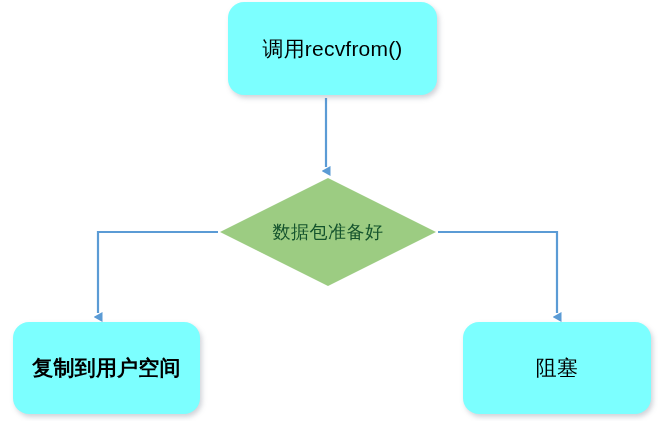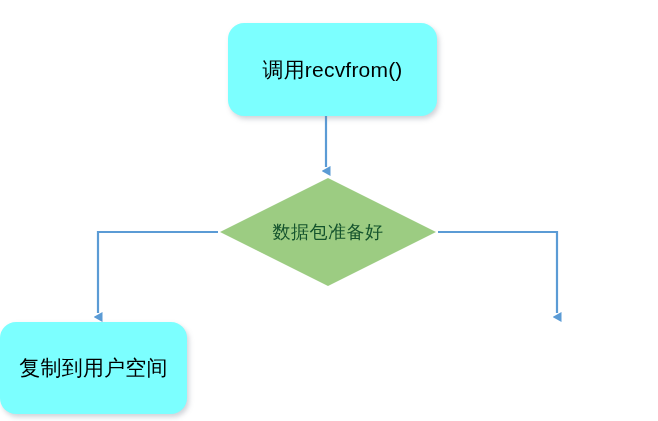--- a/index.html
+++ b/index.html
@@ -29,29 +29,30 @@
     background: #7CFFFF;
     border-radius: 16px;
     box-shadow: 2px 3px 5px rgba(120, 130, 145, 0.35);
     color: #000000;
     font-size: 21px;
     line-height: 1.2;
     letter-spacing: 0.2px;
   }
   #node-start {
     left: 228px;
-    top: 23px;
+    top: 2px;
     width: 209px;
     height: 93px;
   }
   #node-copy {
-    left: 0;
+    left: 13px;
     top: 322px;
     width: 187px;
     height: 92px;
+    font-weight: bold;
   }
   #node-block {
     left: 463px;
     top: 322px;
     width: 188px;
     height: 92px;
   }
   #node-decision {
     left: 218px;
     top: 176px;
@@ -130,15 +131,18 @@
     <svg class="diamond-shape" viewBox="0 0 220 112" preserveAspectRatio="none" xmlns="http://www.w3.org/2000/svg">
       <polygon points="110,2 218,56 110,110 2,56" fill="#9CCC82"></polygon>
     </svg>
     <span class="diamond-label">数据包准备好</span>
   </div>
 
   <div class="node rounded-box" id="node-copy">
     <span>复制到用户空间</span>
   </div>
 
+  <div class="node rounded-box" id="node-block">
+    <span>阻塞</span>
+  </div>
 
 
 </div>
 
 </body></html>

